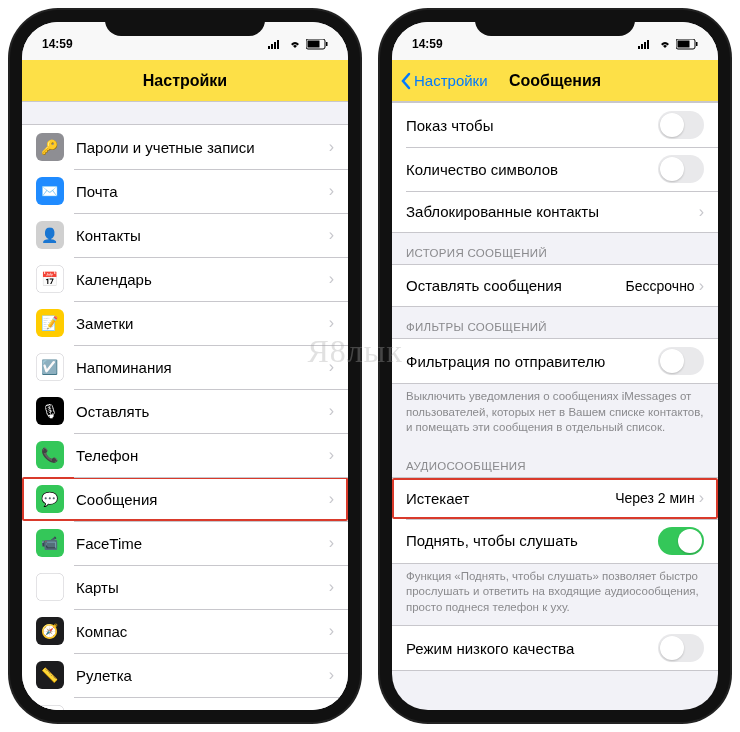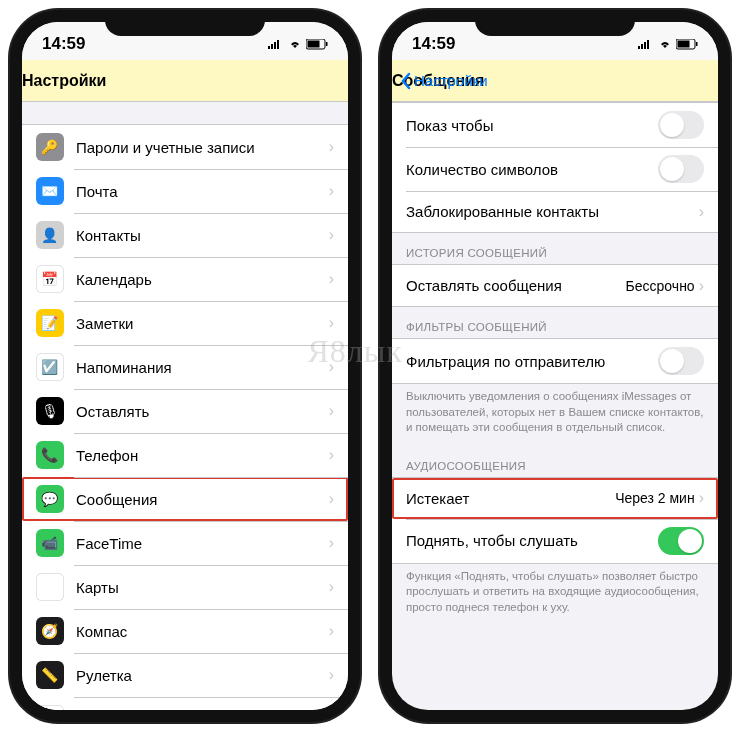--- a/index.html
+++ b/index.html
@@ -39,31 +39,32 @@
     border-bottom-left-radius: 16px;
     border-bottom-right-radius: 16px;
     z-index: 5;
   }
   .status-bar {
     height: 38px;
     background: #f8f8f8;
     display: flex;
     align-items: center;
     padding: 6px 20px 0 20px;
-    font-size: 17px;
+    font-size: 12px;
     font-weight: 600;
     justify-content: space-between;
   }
   .status-right { display: flex; align-items: center; gap: 4px; }
   .nav-bar {
     height: 42px;
-    background: #fef9c3;
+    background: #fde047;
     border-bottom: 0.5px solid #c8c7cc;
     display: flex;
     align-items: center;
+    justify-content: center;
     position: relative;
   }
   .nav-title { font-size: 16px; font-weight: 600; }
   .nav-back {
     position: absolute;
     left: 8px;
     display: flex;
     align-items: center;
     color: #007aff;
     font-size: 15px;
@@ -312,18 +313,24 @@
             <span class="cell-label">Истекает</span>
             <span class="cell-value">Через 2 мин</span>
             <span class="chevron">›</span>
           </div>
           <div class="cell">
             <span class="cell-label">Поднять, чтобы слушать</span>
             <div class="toggle on"></div>
           </div>
         </div>
       <div class="section-footer">Функция «Поднять, чтобы слушать» позволяет быстро прослушать и ответить на входящие аудиосообщения, просто поднеся телефон к уху.</div>
+      <div class="cell-group" id="rg5">
+          <div class="cell">
+            <span class="cell-label">Режим низкого качества</span>
+            <div class="toggle off"></div>
+          </div>
+        </div>
 
     </div>
   </div>
 </div>
 
 <div class="watermark">Я8лык</div>
 
 </body></html>

